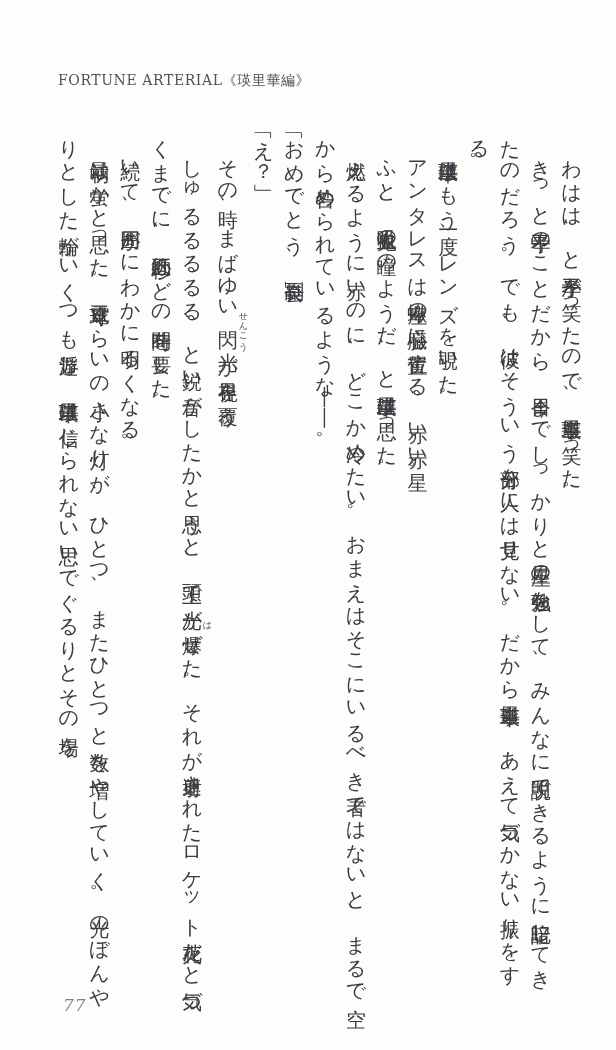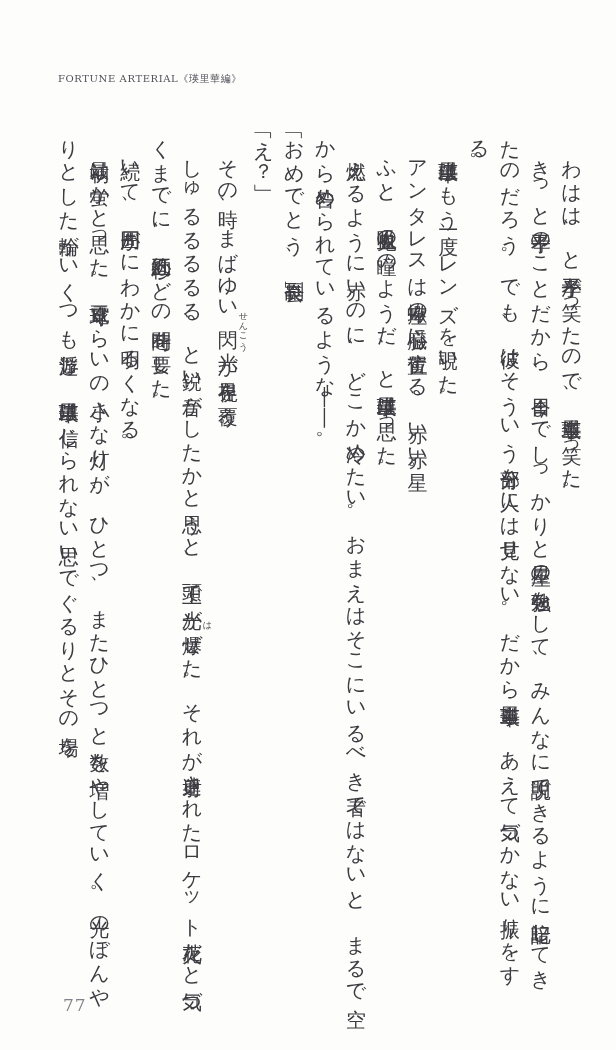--- a/index.html
+++ b/index.html
@@ -14,21 +14,21 @@
     background: #fdfdfb;
     overflow: hidden;
     font-family: "DejaVu Serif", "Liberation Serif", serif;
   }
 
   
   .running-header {
     position: absolute;
     left: 58px;
     top: 72px;
-    font-size: 10px;
+    font-size: 14px;
     letter-spacing: 0.6px;
     color: #50505a;
     white-space: nowrap;
   }
 
   
   .page-text {
     position: absolute;
     top: 126px;
     right: 29px;
@@ -52,20 +52,21 @@
     letter-spacing: 0;
     color: #4a4a50;
   }
 
   
   .page-number {
     position: absolute;
     left: 63px;
     top: 995px;
     font-size: 17px;
+    font-style: italic;
     color: #82828a;
     letter-spacing: 1px;
   }
 </style>
 </head>
 <body>
 
 <header class="running-header">FORTUNE ARTERIAL《瑛里華編》</header>
 
 <main class="page-text">

